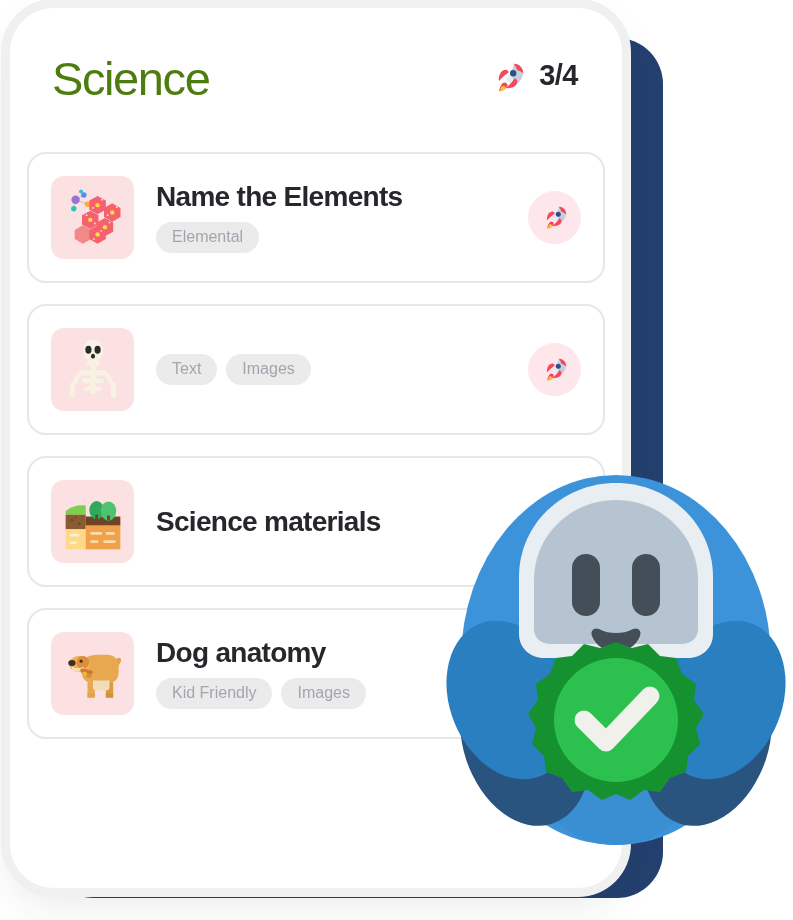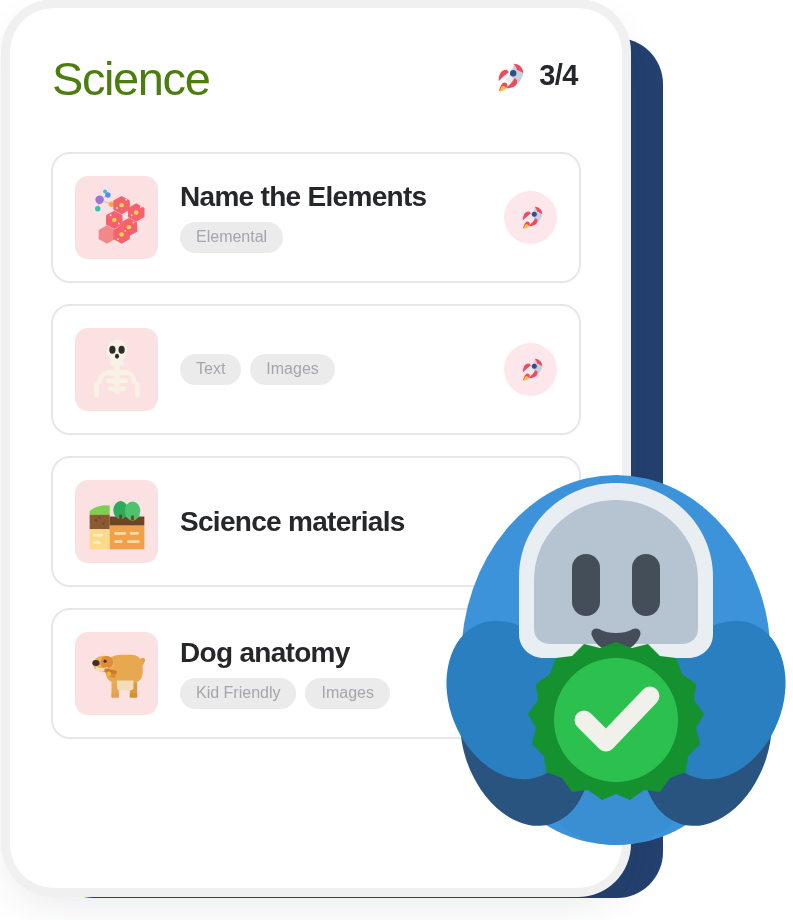--- a/index.html
+++ b/index.html
@@ -82,21 +82,21 @@
 
   
   .rocket-svg { display: block; }
 
   
   .quiz-list {
     position: absolute;
     left: 0;
     top: 144px;
     width: 612px;
-    padding: 0 41px;
+    padding: 0 17px;
     box-sizing: border-box;
     display: flex;
     flex-direction: column;
     gap: 21px;
   }
 
   .quiz-card {
     position: relative;
     height: 131px;
     background: #ffffff;

